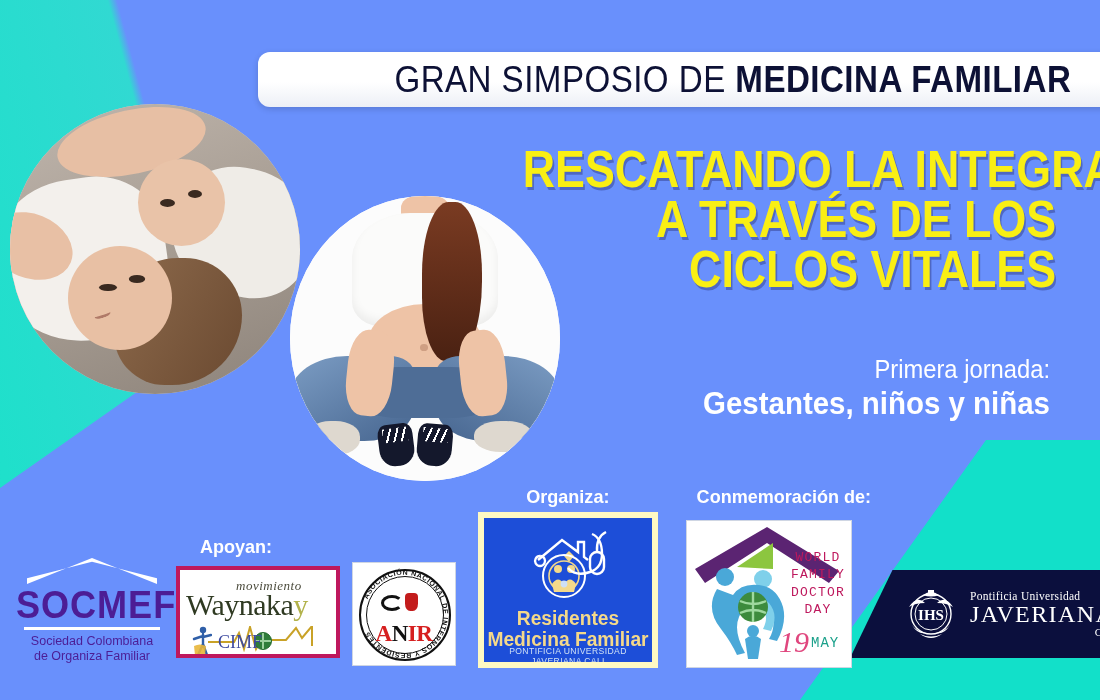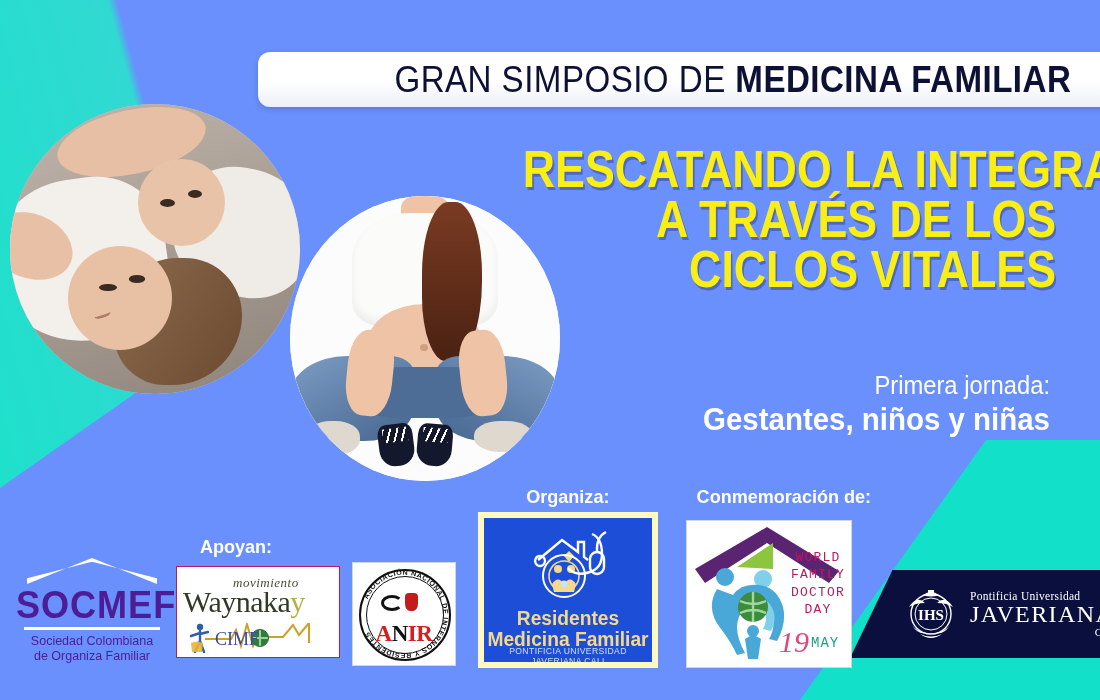--- a/index.html
+++ b/index.html
@@ -90,21 +90,21 @@
   .headline{
     position:absolute;right:44px;top:145px;width:620px;text-align:right;
   }
   .headline .line{
     display:block;color:#f9ef14;font-weight:700;font-size:52px;line-height:.96;
     letter-spacing:0px;white-space:nowrap;transform:scaleX(.86);transform-origin:right center;
     text-shadow:2px 3px 0 rgba(30,30,90,.35);
     font-family:"Liberation Sans Narrow","Liberation Sans",sans-serif;
   }
   .subtitle{
-    position:absolute;right:50px;top:370px;width:600px;text-align:right;color:#ffffff;
+    position:absolute;right:50px;top:354px;width:600px;text-align:right;color:#ffffff;
   }
   .subtitle .s1{display:block;font-size:25px;font-weight:400;line-height:1.25;transform:scaleX(.95);transform-origin:right center;}
   .subtitle .s2{display:block;font-size:31px;font-weight:700;line-height:1.25;transform:scaleX(.95);transform-origin:right center;}
 
   
   .lbl{position:absolute;color:#fff;font-size:19px;font-weight:700;transform:scaleX(.95);}
   .lbl-apoyan{left:198px;top:536px;}
   .lbl-organiza{left:524px;top:486px;}
   .lbl-conmem{left:692px;top:486px;}
 
@@ -113,21 +113,21 @@
 
   
   .socmef{position:absolute;left:12px;top:558px;width:160px;height:112px;color:#4c1d95;text-align:center;}
   .socmef .roof{width:130px;height:26px;margin:0 auto;
     background:#fff;clip-path:polygon(0% 100%,50% 0%,100% 100%,100% 78%,50% 14%,0% 78%);}
   .socmef .word{font-size:38px;font-weight:700;letter-spacing:1px;line-height:1;margin-top:2px;transform:scaleX(.95);}
   .socmef .rule{width:136px;height:3px;background:#fff;margin:3px auto 4px;}
   .socmef .sub{font-size:12.5px;line-height:1.18;font-weight:400;}
 
   
-  .waynakay{left:176px;top:566px;width:164px;height:92px;border:1px solid #be185d;}
+  .waynakay{left:176px;top:566px;width:164px;height:92px;border:4px solid #be185d;}
   .wk-mov{position:absolute;left:56px;top:8px;font-size:13px;color:#4b4b3c;font-family:"Liberation Serif",serif;font-style:italic;letter-spacing:.5px;}
   .wk-main{position:absolute;left:6px;top:18px;font-size:30px;color:#2f3a22;font-family:"Liberation Serif",serif;letter-spacing:-.5px;}
   .wk-y{color:#b2b24a;}
   .wk-ecg{position:absolute;left:28px;top:56px;width:132px;height:26px;}
   .wk-cimf{position:absolute;left:38px;top:62px;font-size:18px;color:#3e4aa0;font-family:"Liberation Serif",serif;}
   .wk-fig{position:absolute;left:10px;top:56px;width:22px;height:30px;}
   .wk-globe{position:absolute;left:74px;top:62px;width:18px;height:18px;border-radius:50%;background:#2f7d3a;
     background-image:linear-gradient(90deg,transparent 45%,#9dd09f 45% 55%,transparent 55%),
                      linear-gradient(0deg,transparent 45%,#9dd09f 45% 55%,transparent 55%);border:1.5px solid #246b2e;}
 

